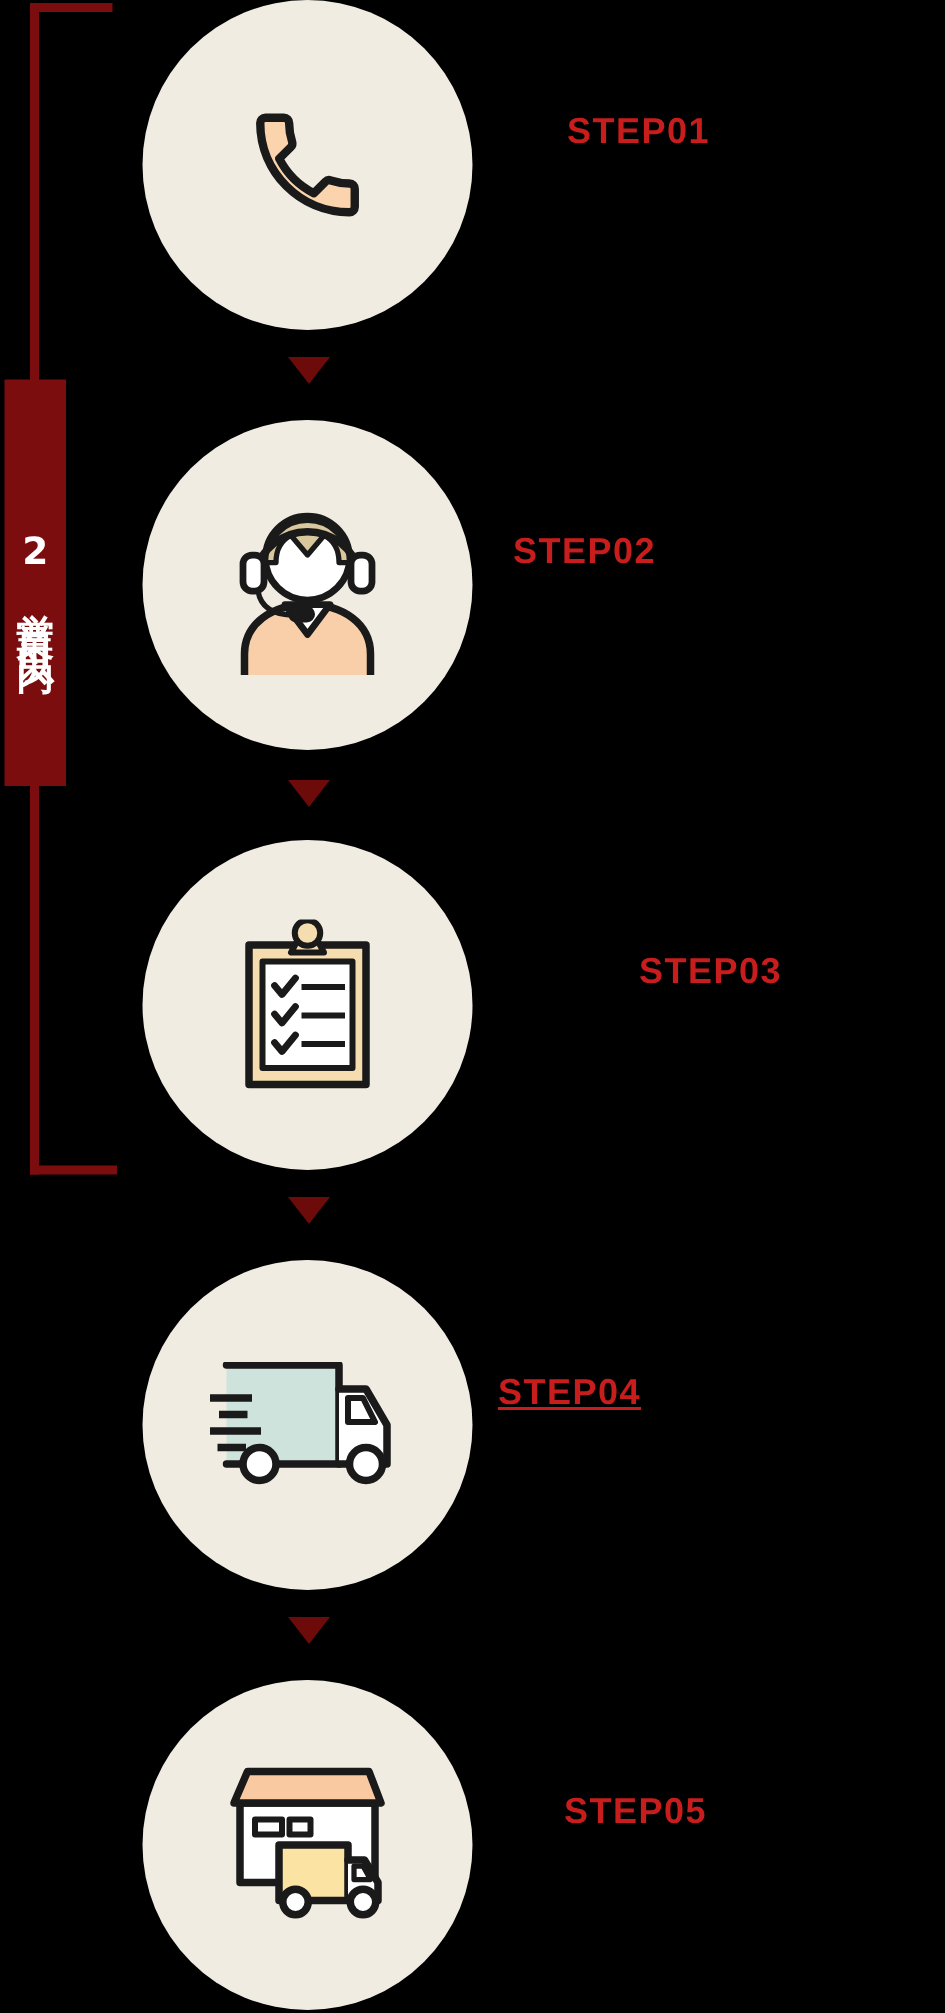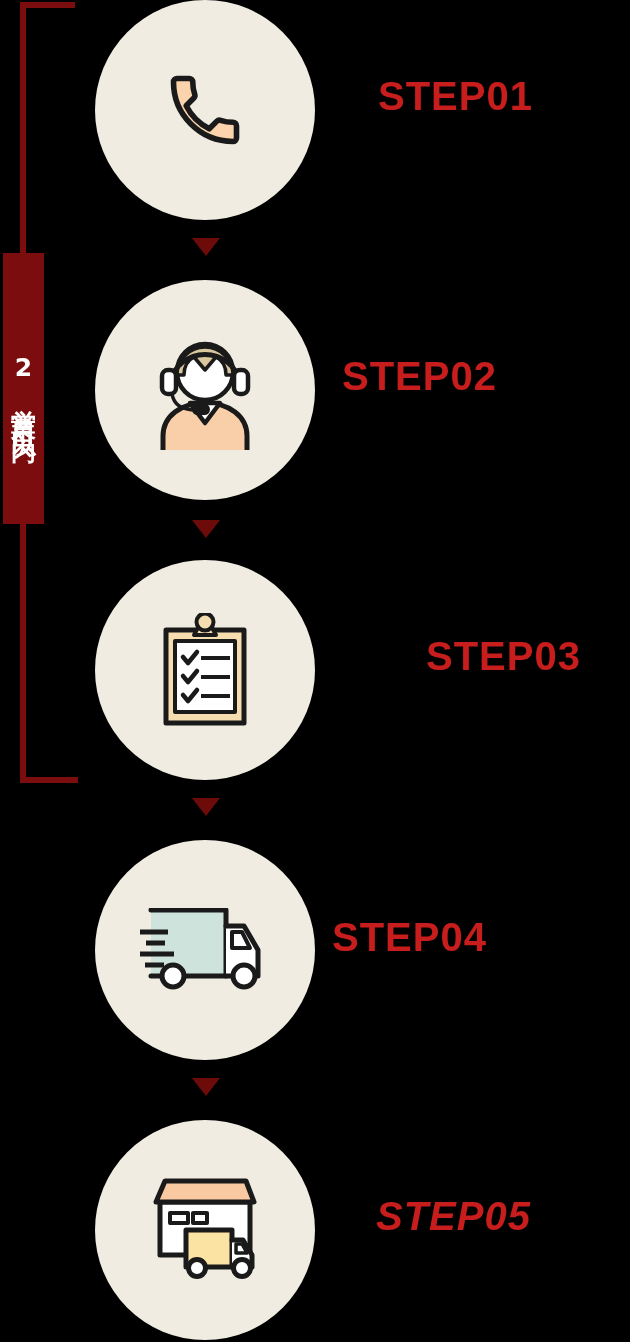--- a/index.html
+++ b/index.html
@@ -44,27 +44,27 @@
   
   .arrow{
     position:absolute;left:192px;width:0;height:0;
     border-left:14px solid transparent;border-right:14px solid transparent;
     border-top:18px solid var(--arrow-red);
   }
   .a1{top:238px;} .a2{top:520px;} .a3{top:798px;} .a4{top:1078px;}
   
   .step-label{
     position:absolute;color:var(--step-label-red);font-weight:bold;
-    font-size:40px;line-height:1;letter-spacing:1px;white-space:nowrap;
+    font-size:24px;line-height:1;letter-spacing:1px;white-space:nowrap;
   }
   .l1{left:378px;top:76px;}
   .l2{left:342px;top:356px;}
   .l3{left:426px;top:636px;}
-  .l4{left:332px;top:917px;}
-  .l5{left:376px;top:1196px;font-style:italic;}
+  .l4{left:332px;top:917px;text-decoration:underline;}
+  .l5{left:376px;top:1196px;}
   
   .s{stroke:var(--outline-black);stroke-linejoin:round;stroke-linecap:round;}
   .sq{stroke:var(--outline-black);stroke-linejoin:round;stroke-linecap:butt;}
   .f-none{fill:none;}
   .f-white{fill:#fff;}
   .f-black{fill:var(--outline-black);}
   .f-peach{fill:var(--phone-peach);}
   .f-skin{fill:var(--skin-peach);}
   .f-hair{fill:var(--hair-tan);}
   .f-tan{fill:var(--clipboard-tan);}

